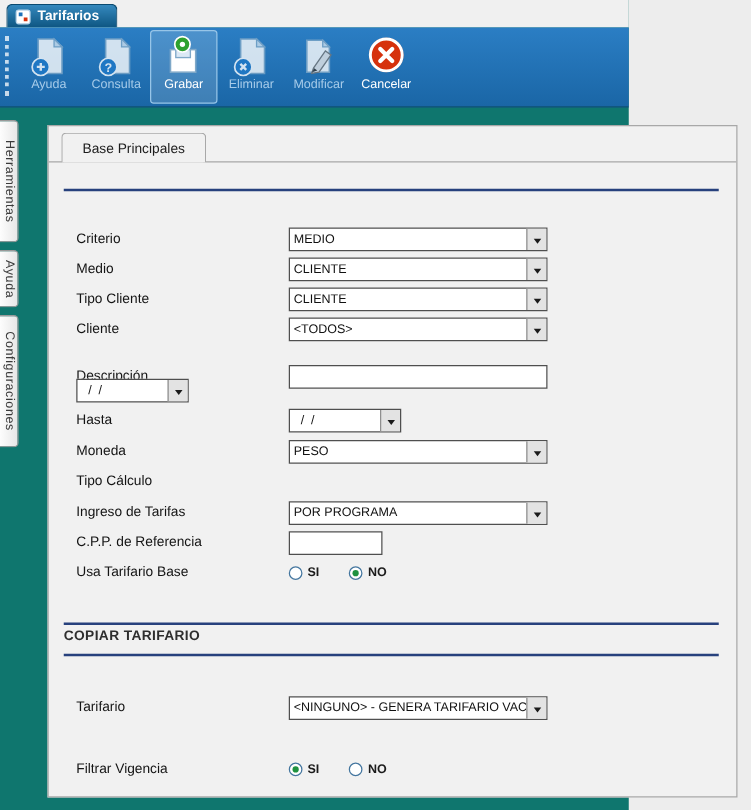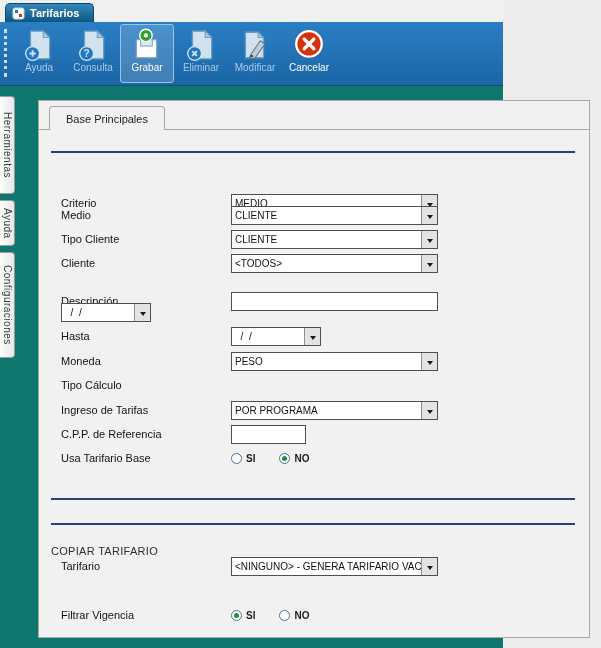--- a/index.html
+++ b/index.html
@@ -55,21 +55,21 @@
           padding:0 3px;font-family:inherit;color:#111;}
   .num{text-align:right;}
 
   .w-std{width:207px;} .w-date{width:90px;} .w-cpp{width:75px;} .w-dur{width:85px;}
 
   .radio{display:flex;align-items:center;gap:4px;margin-right:24px;font-size:10px;font-weight:bold;color:#1c1c1c;cursor:pointer;}
   .dot{width:11px;height:11px;border:1px solid #44769f;border-radius:50%;background:#fff;display:inline-block;
        position:relative;box-sizing:border-box;}
   .dot.on::after{content:"";position:absolute;left:2px;top:2px;width:5px;height:5px;border-radius:50%;background:#1f9240;}
 
-  .sectitle{position:absolute;left:12px;font-size:11px;font-weight:normal;color:#2e2e2e;letter-spacing:.3px;margin-top:42px;}
+  .sectitle{position:absolute;left:12px;font-size:11px;font-weight:bold;color:#2e2e2e;letter-spacing:.3px;}
 </style>
 </head>
 <body>
 
 <div id="screen">
 
   <div class="titlebar"></div>
   <div class="wintab">
     <svg width="13" height="13" viewBox="0 0 13 13">
       <rect x="1" y="1" width="11" height="11" rx="2" fill="#ffffff" stroke="#bcd6ea"></rect>
@@ -156,21 +156,21 @@
   </div>
 
   <div class="panel">
     <div class="tabline"></div>
     <div class="ptab">
       <span>Base Principales</span>
     </div>
 
     <div class="rule" style="top:50px"></div>
 
-    <div class="row" style="top:92px">
+    <div class="row" style="top:80px">
       <span class="flabel">Criterio</span>
       <div class="combo w-std">
         <span class="cval">MEDIO</span>
         <span class="carrow">
             <i></i>
           </span>
       </div>
     </div>
 
     <div class="row" style="top:104px">

